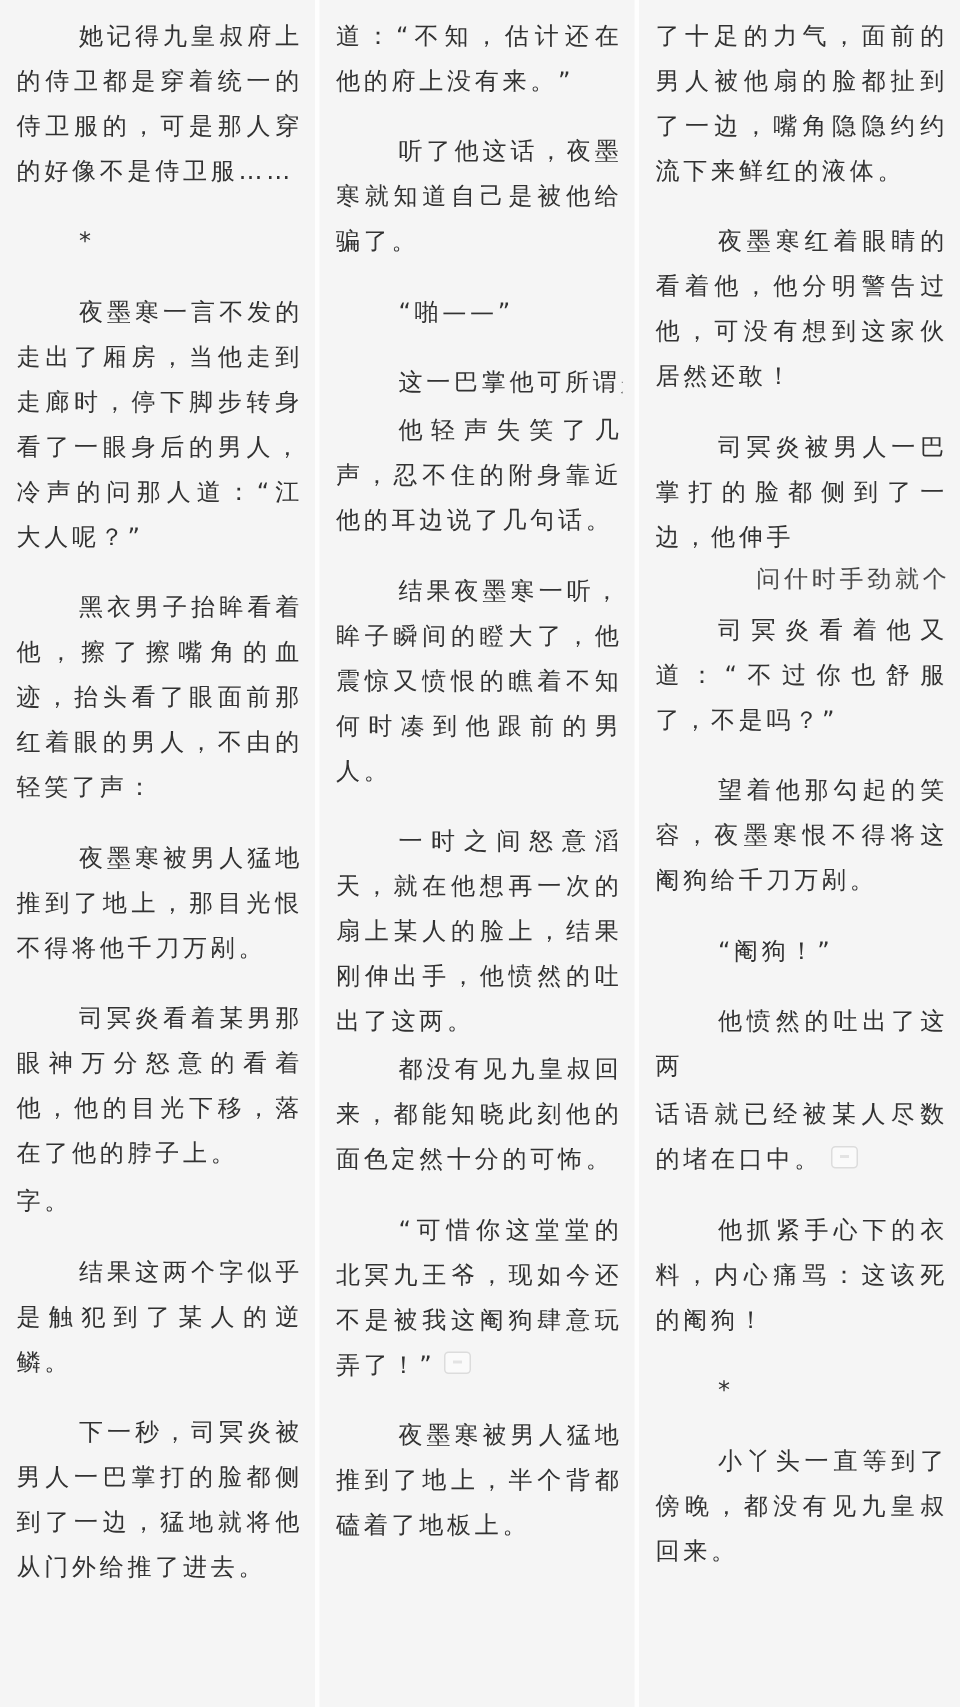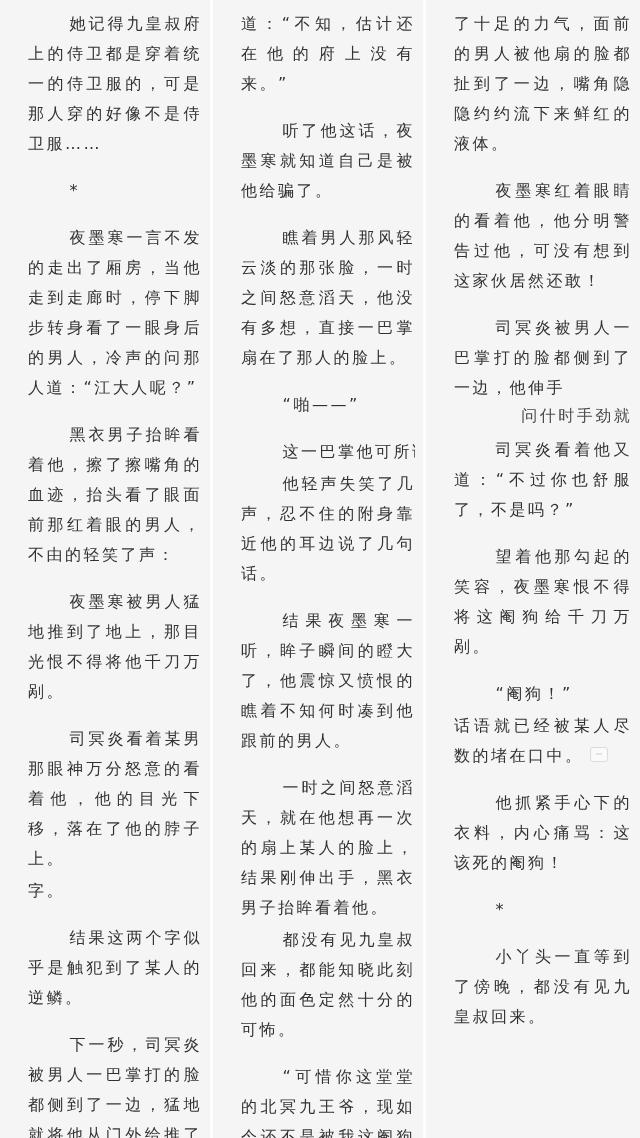--- a/index.html
+++ b/index.html
@@ -5,21 +5,21 @@
   html,body{margin:0;padding:0;}
   body{
     width:640px;height:1138px;overflow:hidden;
     background:#f5f5f5;
     font-family:"DejaVu Sans",sans-serif;
   }
   .page{display:flex;width:640px;height:1138px;}
   .col{
     box-sizing:border-box;
     width:213px;flex:0 0 213px;
-    padding:9px 8px 0 28px;
+    padding:9px 8px 0 11px;
     border-right:3px solid rgba(255,255,255,.85);
     overflow:hidden;
   }
   .col:last-child{border-right:none;flex:1 1 auto;}
   .col p{
     margin:0 0 17px;
     font-size:16px;
     line-height:30px;
     letter-spacing:2.5px;
     color:#323232;
@@ -74,42 +74,42 @@
     <p>司冥炎看着某男那眼神万分怒意的看着他，他的目光下移，落在了他的脖子上。</p>
     <p class="tight noind">字。</p>
     <p>结果这两个字似乎是触犯到了某人的逆鳞。</p>
     <p>下一秒，司冥炎被男人一巴掌打的脸都侧到了一边，猛地就将他从门外给推了进去。</p>
 
   </div>
 
   <div class="col">
     <p class="noind">道：“不知，估计还在他的府上没有来。”</p>
     <p>听了他这话，夜墨寒就知道自己是被他给骗了。</p>
-    <p>瞧着男人那风轻云淡的那张脸，一时之间怒意滔天，他没有多想，直接一巴掌扇在了那人的脸上。</p>
     <p>“啪——”</p>
     <p class="clip">这一巴掌他可所谓是用</p>
     <p class="tight">他轻声失笑了几声，忍不住的附身靠近他的耳边说了几句话。</p>
     <p>结果夜墨寒一听，眸子瞬间的瞪大了，他震惊又愤恨的瞧着不知何时凑到他跟前的男人。</p>
-    <p>一时之间怒意滔天，就在他想再一次的扇上某人的脸上，结果刚伸出手，黑衣男子抬眸看着他。</p>
+    <p>一时之间怒意滔天，就在他想再一次的扇上某人的脸上，结果刚伸出手，他愤然的吐出了这两。</p>
     <p class="tight">都没有见九皇叔回来，都能知晓此刻他的面色定然十分的可怖。</p>
     <p><span>“可惜你这堂堂的北冥九王爷，现如今还不是被我这阉狗肆意玩弄了！”</span><span class="sticker"></span></p>
     <p>夜墨寒被男人猛地推到了地上，半个背都磕着了地板上。</p>
 
   </div>
 
   <div class="col">
     <p class="noind">了十足的力气，面前的男人被他扇的脸都扯到了一边，嘴角隐隐约约流下来鲜红的液体。</p>
     <p>夜墨寒红着眼睛的看着他，他分明警告过他，可没有想到这家伙居然还敢！</p>
     <p>司冥炎被男人一巴掌打的脸都侧到了一边，他伸手</p>
     <p class="half">
         <span class="line">问什时手劲就个女做</span>
       </p>
     <p>司冥炎看着他又道：“不过你也舒服了，不是吗？”</p>
     <p>望着他那勾起的笑容，夜墨寒恨不得将这阉狗给千刀万剐。</p>
     <p>“阉狗！”</p>
+    <p class="jl">他愤然的吐出了这两</p>
     <p class="tight noind"><span>话语就已经被某人尽数的堵在口中。</span><span class="sticker"></span></p>
     <p>他抓紧手心下的衣料，内心痛骂：这该死的阉狗！</p>
     <p>*</p>
     <p>小丫头一直等到了傍晚，都没有见九皇叔回来。</p>
 
   </div>
 
 </div>
 
 </body></html>

